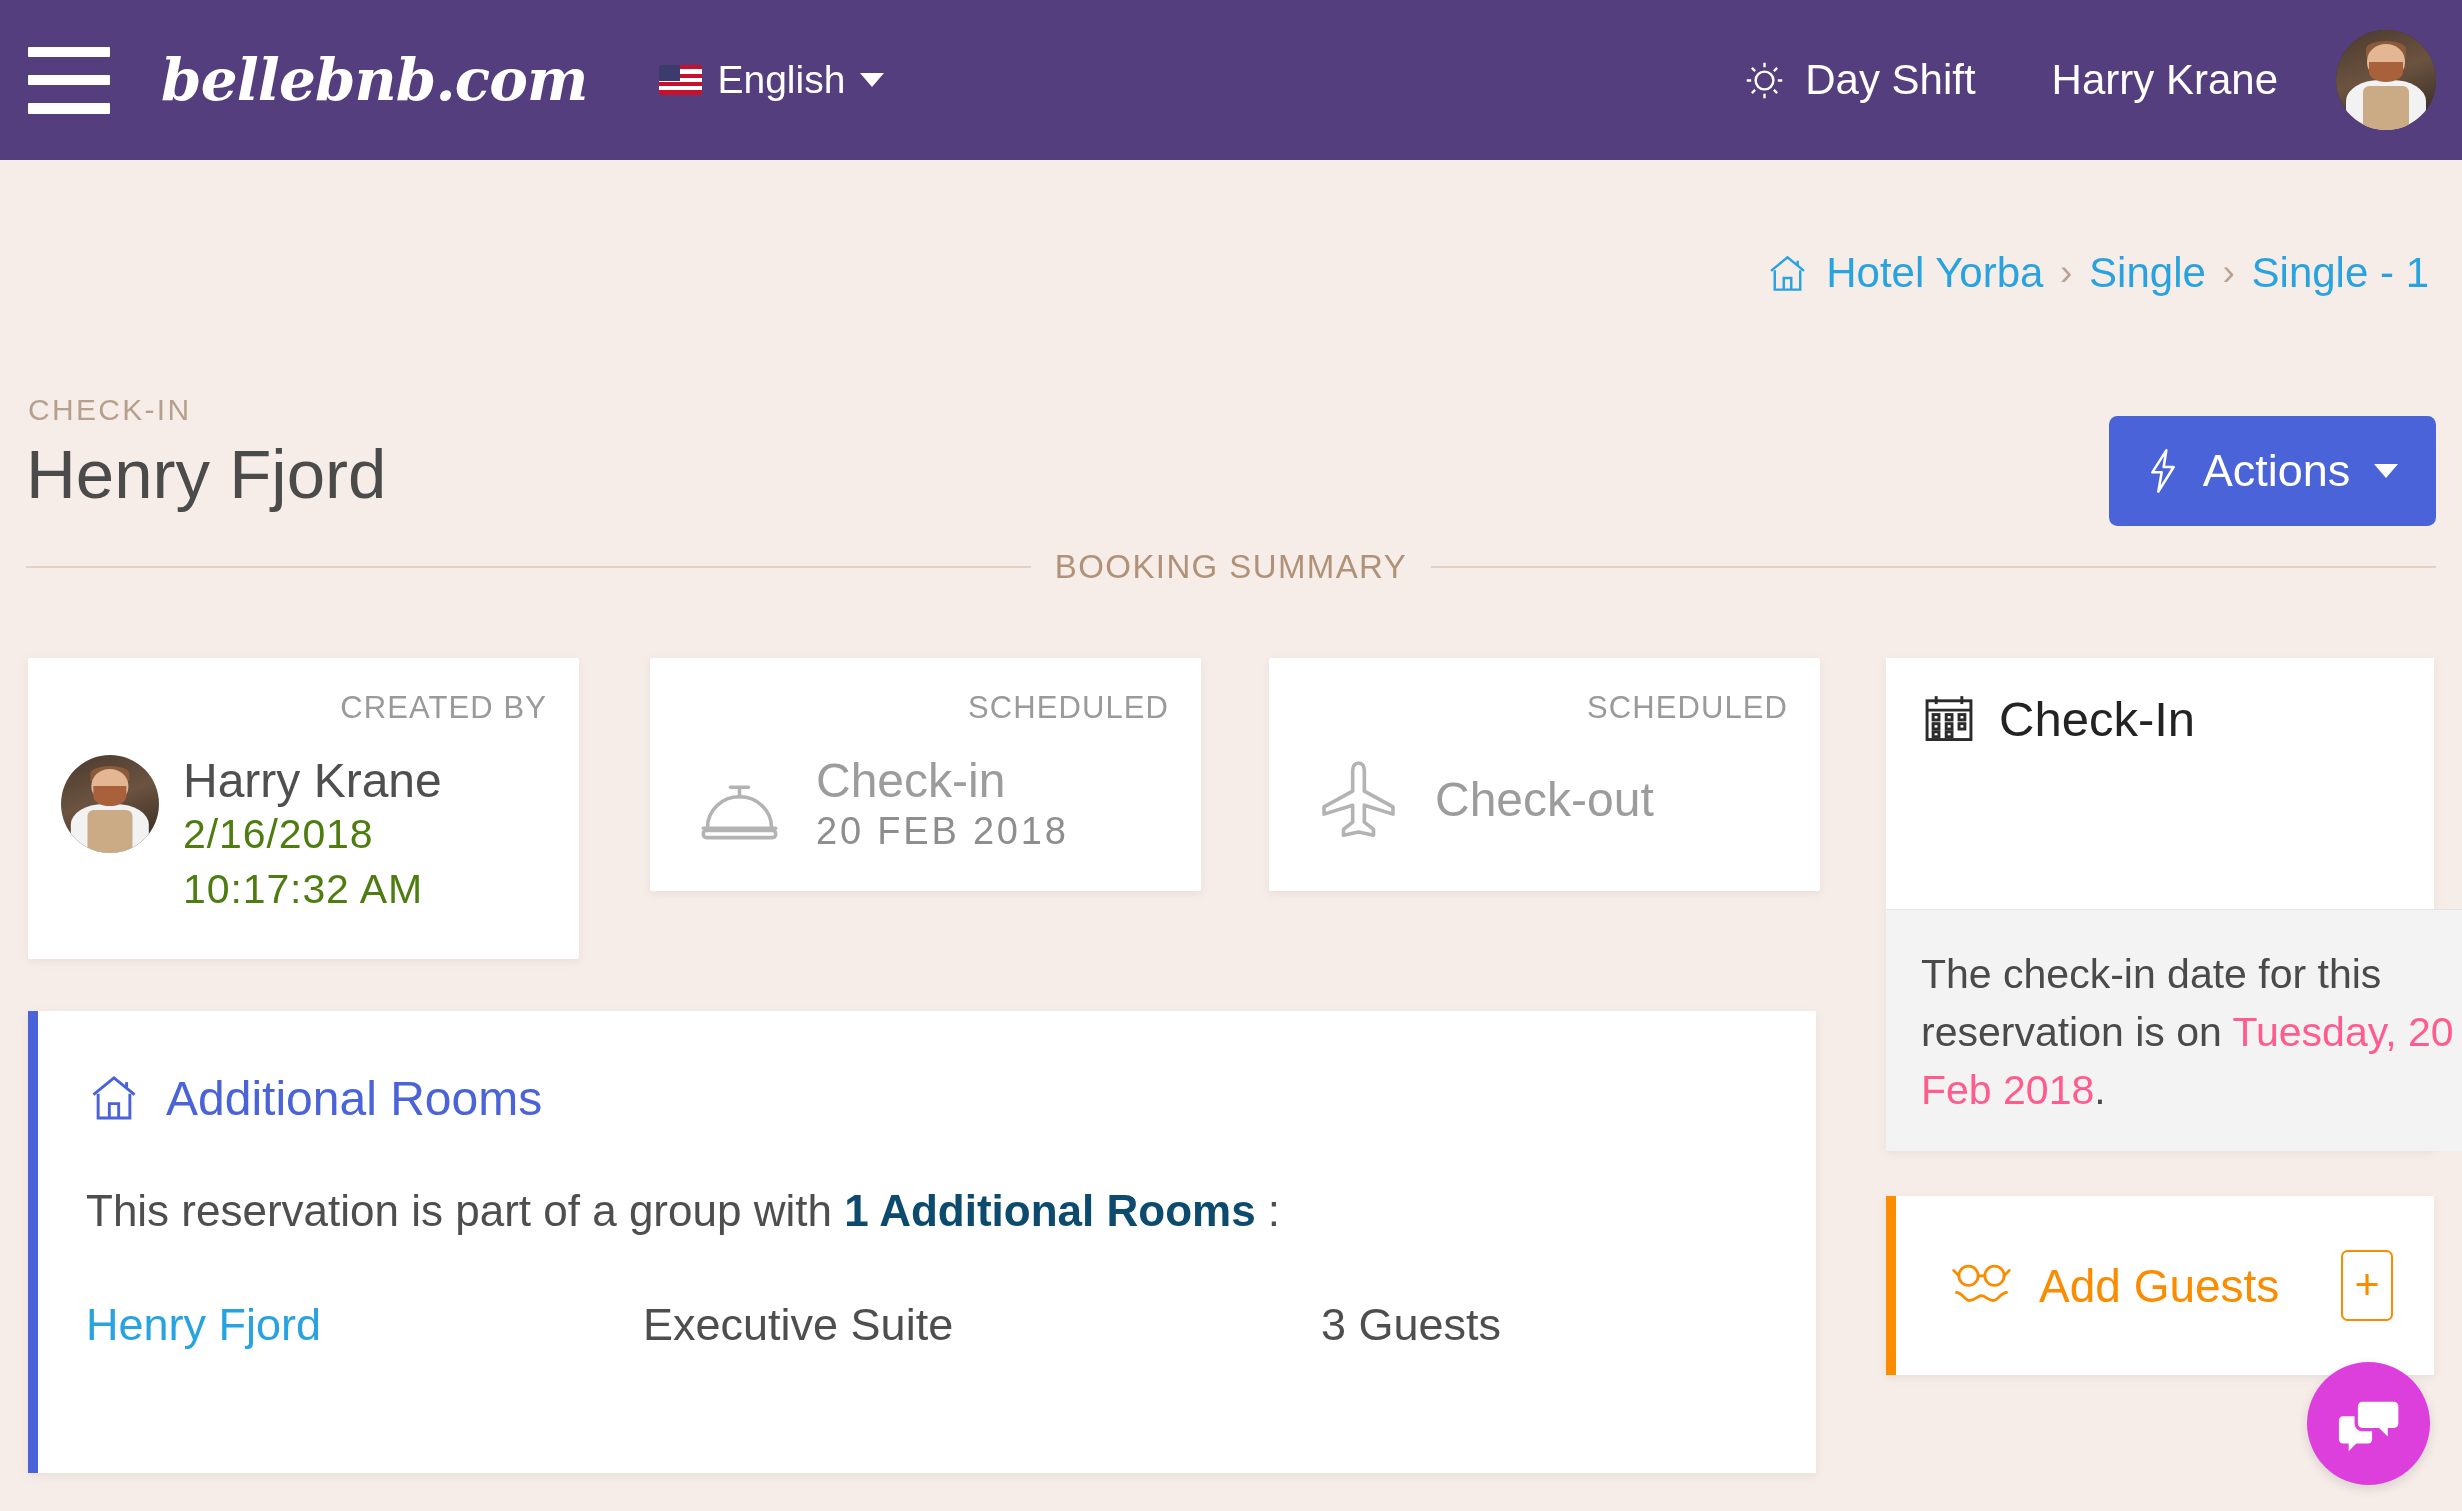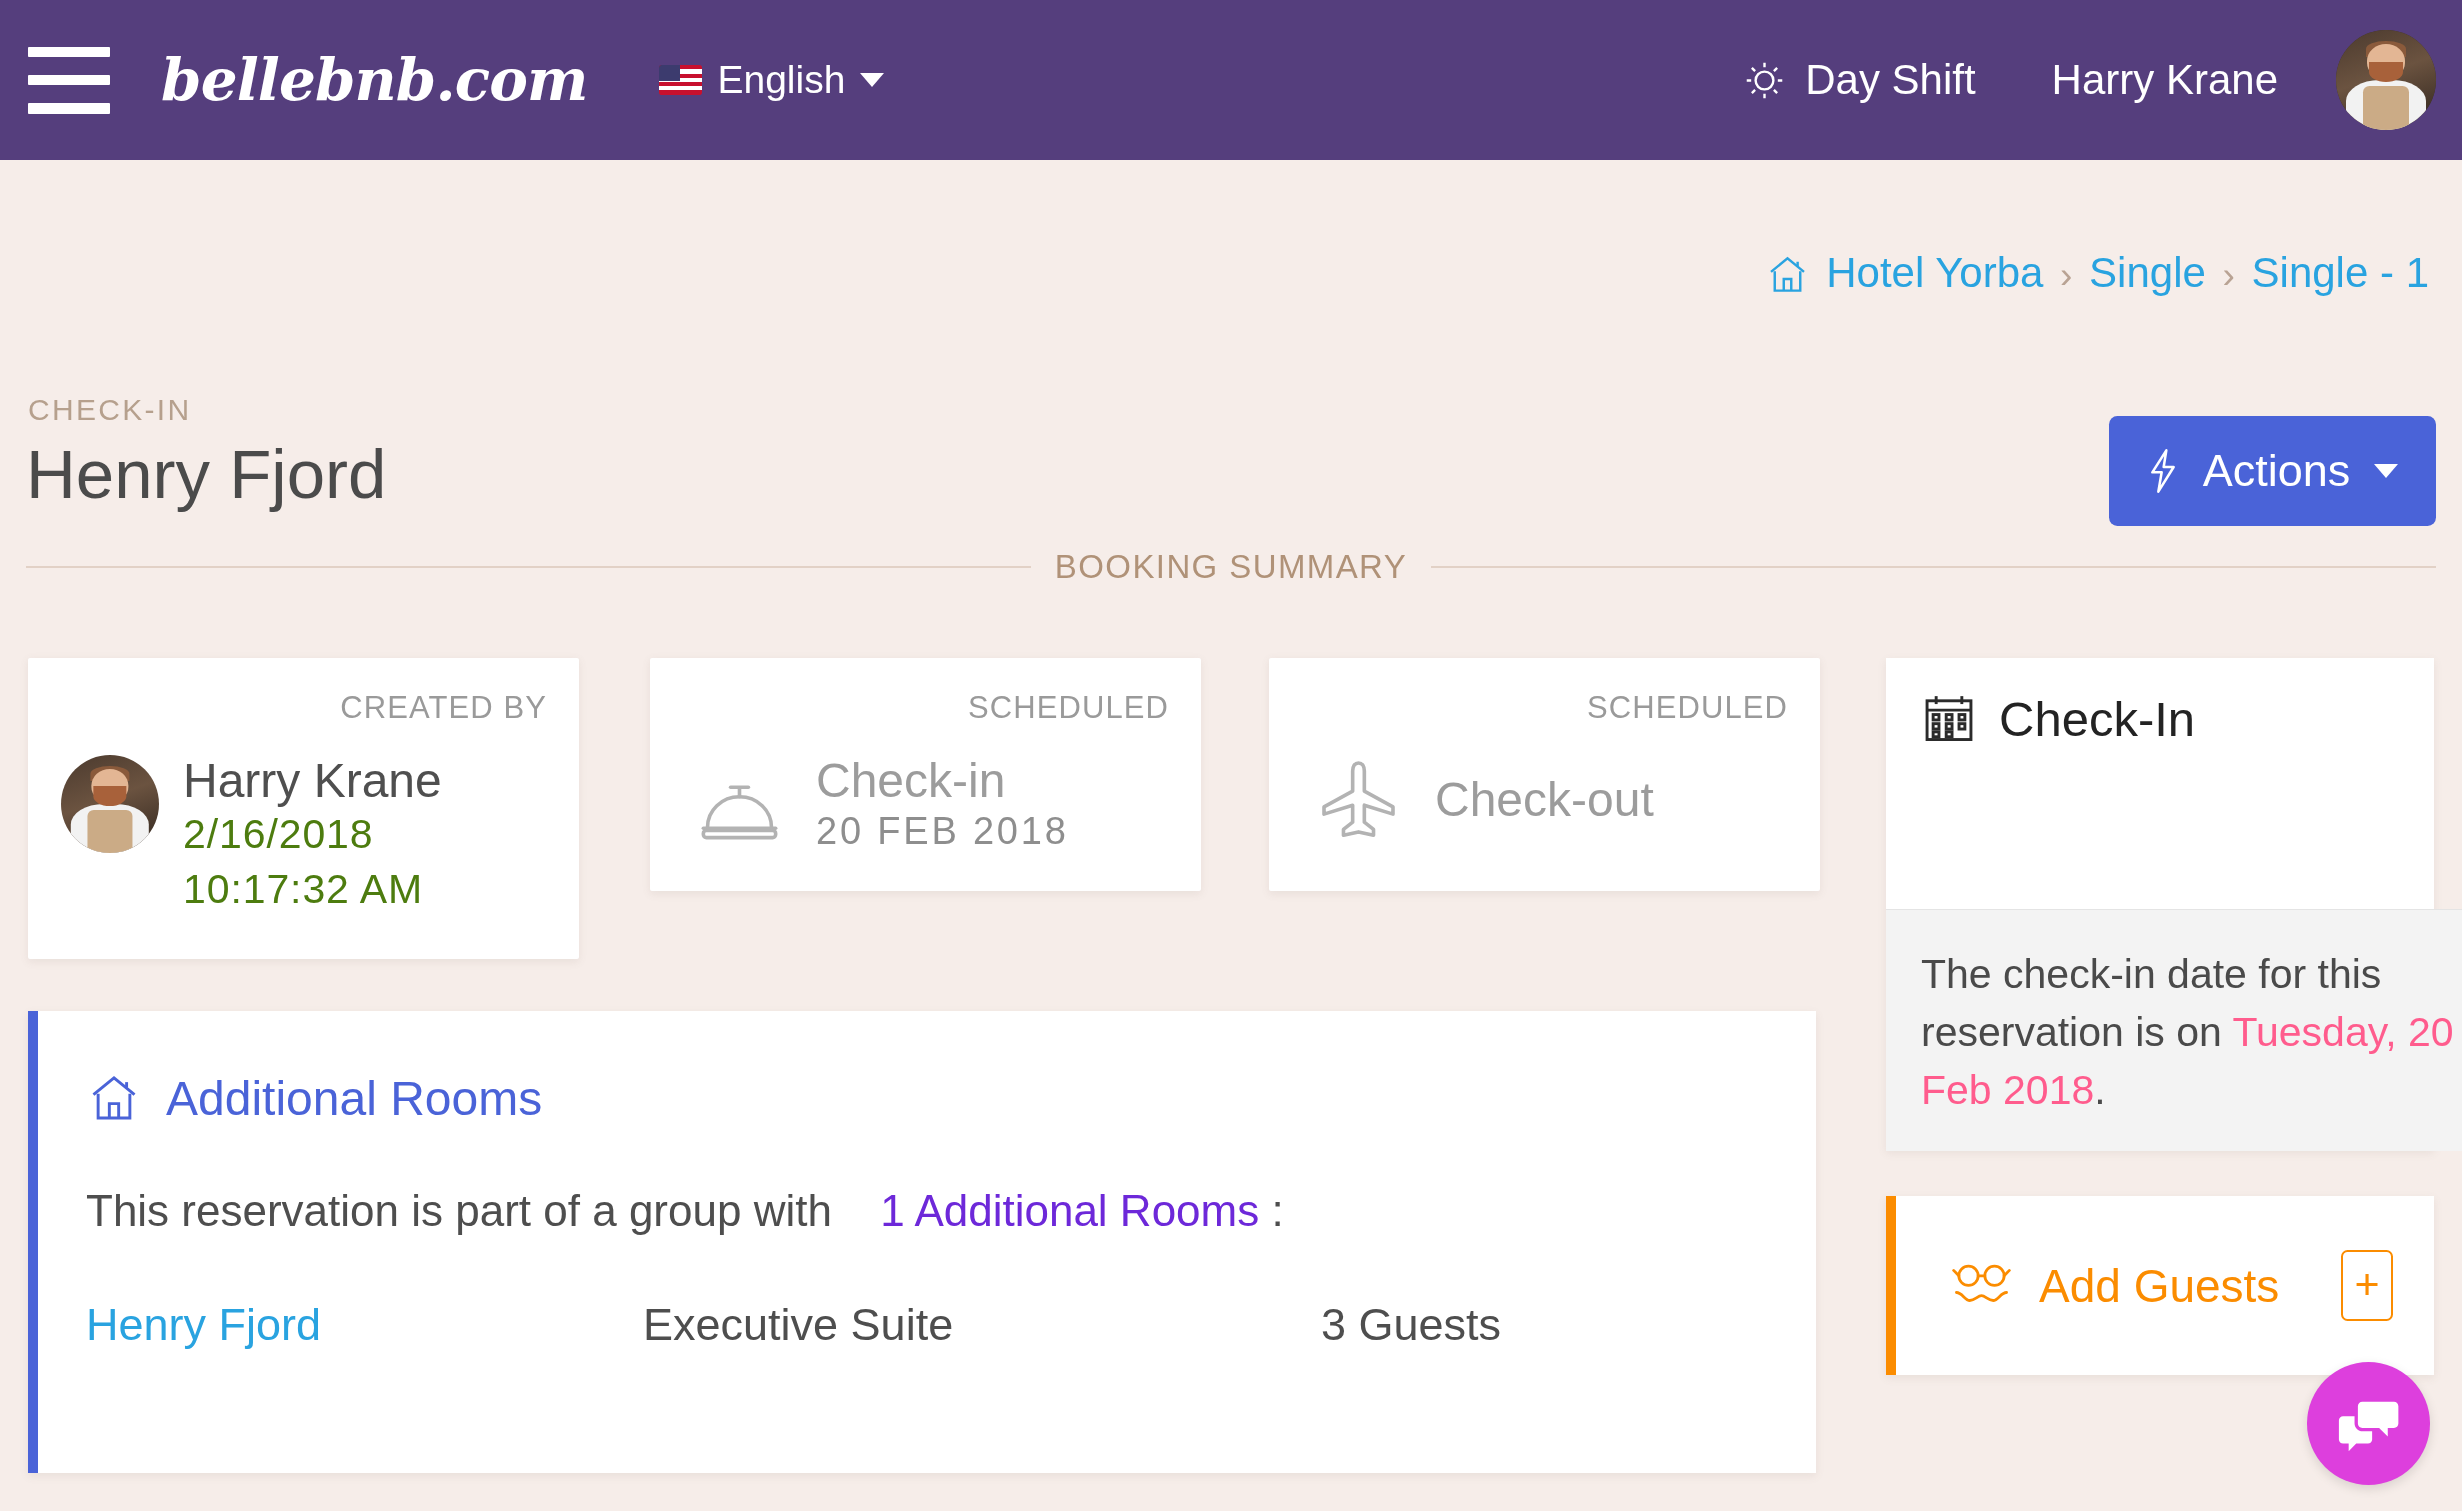--- a/index.html
+++ b/index.html
@@ -71,21 +71,21 @@
   .av-bg { position:absolute; inset:0; background:linear-gradient(160deg,#4b3a2e 0%,#6b5340 45%,#2d231c 100%); }
   .av-head { position:absolute; left:50%; top:14%; transform:translateX(-50%); width:38%; height:34%; background:#e3b694; border-radius:50% 50% 45% 45%; }
   .av-hair { position:absolute; left:50%; top:11%; transform:translateX(-50%); width:40%; height:16%; background:#8a5a3b; border-radius:50% 50% 0 0; }
   .av-beard { position:absolute; left:50%; top:32%; transform:translateX(-50%); width:34%; height:20%; background:#a8613a; border-radius:0 0 50% 50%; }
   .av-body { position:absolute; left:50%; bottom:0; transform:translateX(-50%); width:80%; height:50%; background:#f2f2f2; border-radius:42% 42% 0 0; }
   .av-apron { position:absolute; left:50%; bottom:0; transform:translateX(-50%); width:46%; height:44%; background:#cbab86; border-radius:14% 14% 0 0; }
 
   
   .breadcrumb {
     position: absolute; top: 249px; right: 33px;
-    display: flex; align-items: flex-end; gap: 16.7px;
+    display: flex; align-items: center; gap: 16.7px;
     font-size: 42px; color: #29a3e0; white-space: nowrap;
   }
   .breadcrumb .sep { color: #b9a394; font-size: 37px; }
   .breadcrumb a { color: #29a3e0; text-decoration: none; cursor: pointer; }
 
   
   .kicker {
     position: absolute; left: 28px; top: 393px;
     color: #b6a08d; font-size: 30px; letter-spacing: 2.3px;
   }
@@ -147,21 +147,21 @@
   .rooms-head {
     position: absolute; left: 86px; top: 59px;
     display: flex; align-items: center; gap: 24px;
   }
   .rooms-head .h-icon { width: 56px; height: 56px; color: #4a63d8; }
   .rooms-head .h-label { color: #4a63d8; font-size: 48px; }
   .rooms-desc {
     position: absolute; left: 86px; top: 1186px;
     font-size: 44px; color: #4e4e4e;
   }
-  .rooms-desc b { font-weight: normal; color: #6d28d9; margin-left: 36px; }
+  .rooms-desc b { font-weight: bold; color: #0c4a6e; }
   .rooms-row {
     position: absolute; left: 86px; top: 1299px;
     width: 1663px; display: flex; align-items: center;
     font-size: 45px; color: #4e4e4e;
   }
   .rooms-row .c1 { width: 557px; color: #29a3e0; cursor: pointer; }
   .rooms-row .c2 { width: 678px; }
   .rooms-row .c3 { width: 372px; }
 
   

